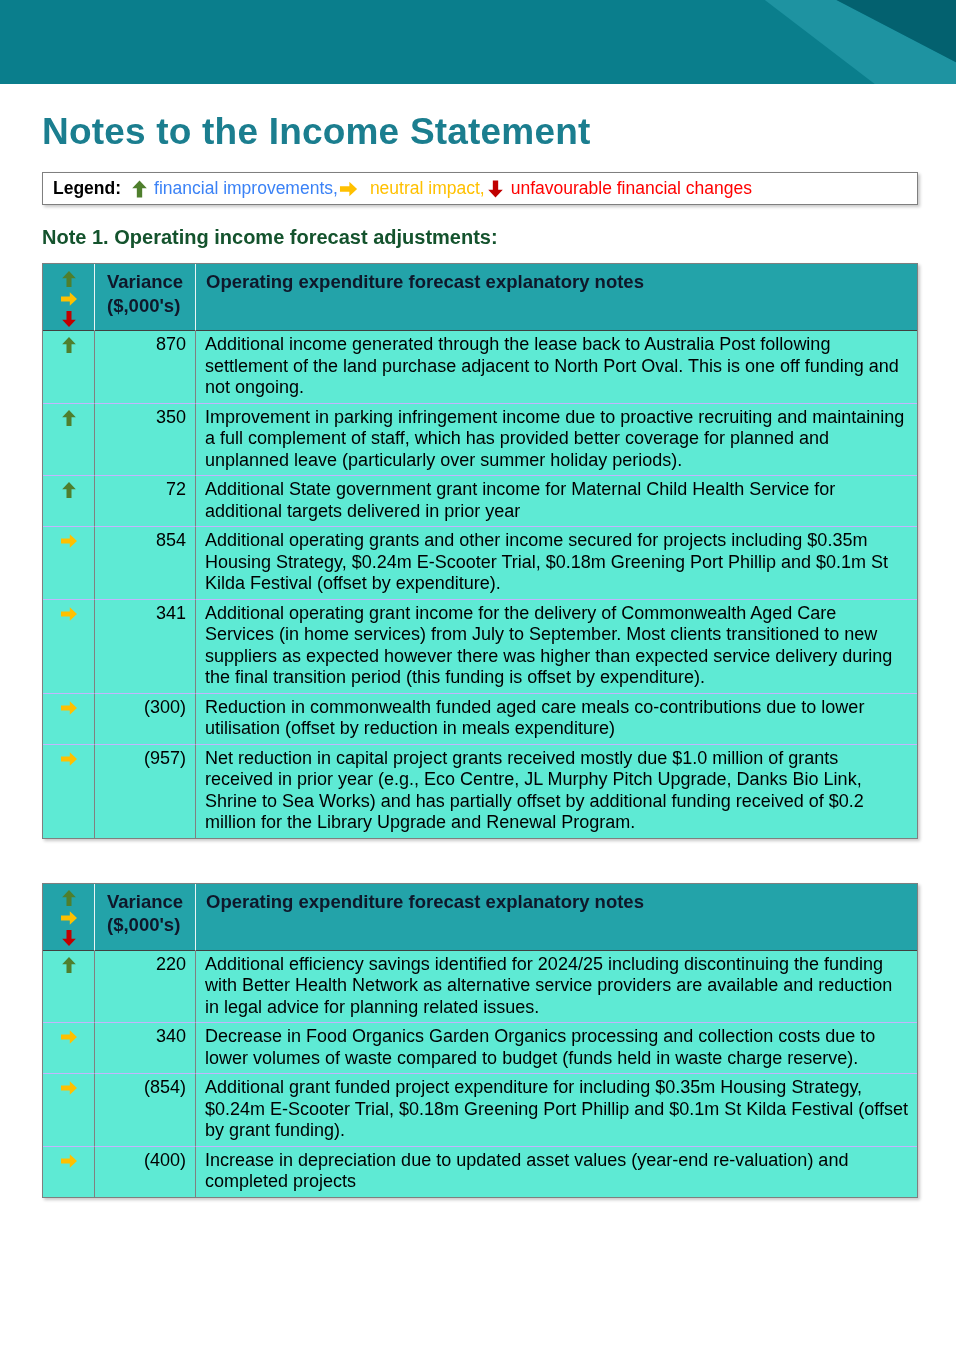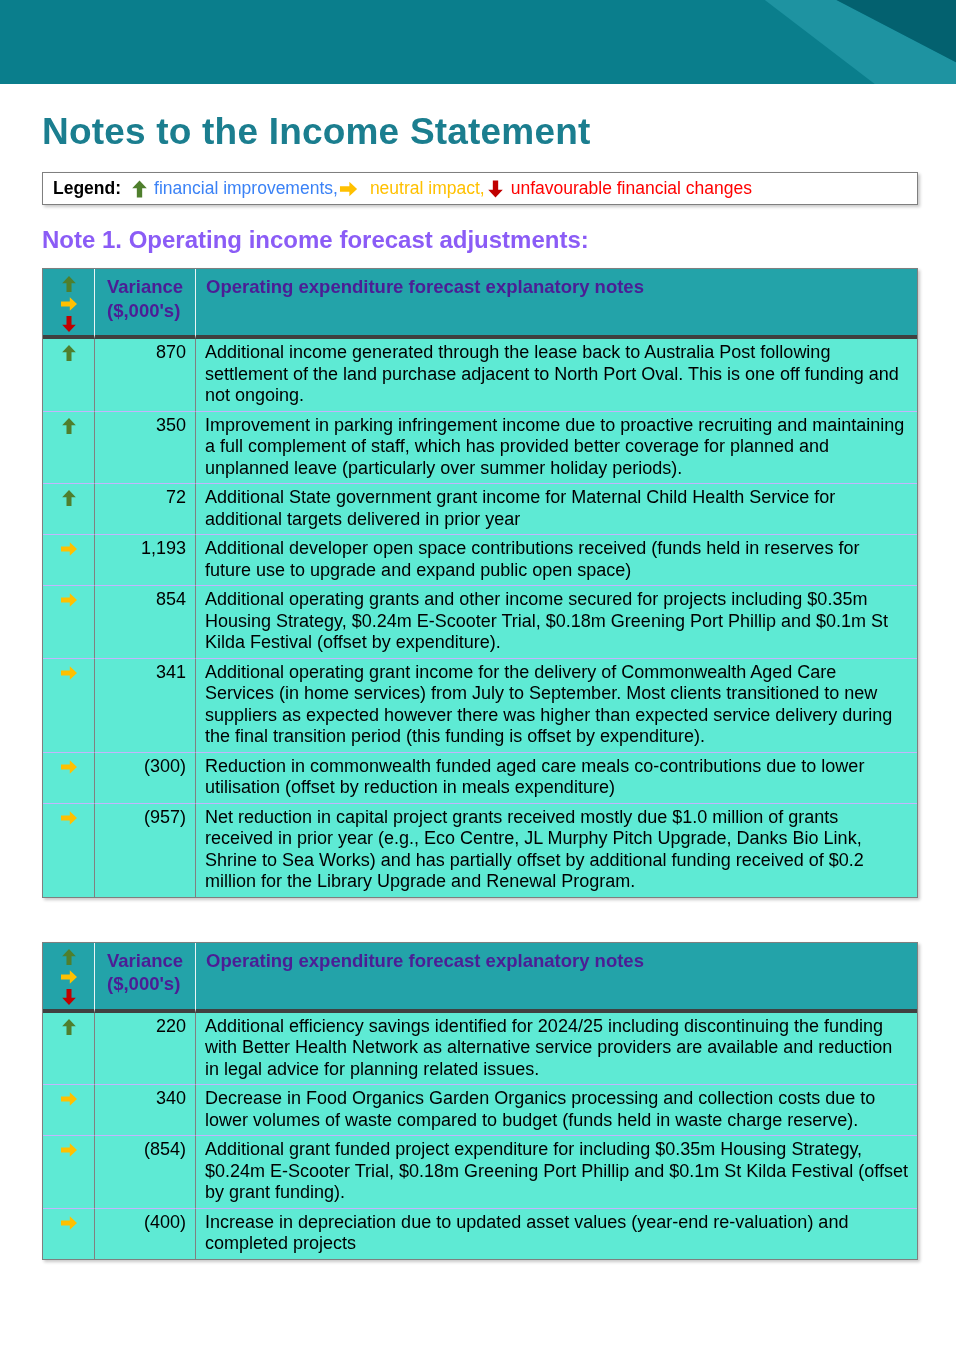--- a/index.html
+++ b/index.html
@@ -34,36 +34,36 @@
   }
   .legend .lg-label { font-weight:bold; color:#000; margin-right:7px; }
   .legend .lg-green { color:#3b82f6; }
   .legend .lg-amber { color:#FFC000; }
   .legend .lg-red   { color:#FF0000; }
   .legend .arr { margin:0 7px 0 3px; }
   .legend .arr.gap-wide { margin-right:13px; }
 
   .section + .section { margin-top:44px; }
   .note-heading {
-    color:#8b5cf6; font-size:24px; font-weight:bold;
+    color:#14532d; font-size:20px; font-weight:bold;
     margin:0 0 14px 0;
   }
   
   table.adjustments {
     width:100%; border:1px solid #7F7F7F;
     border-collapse:separate; border-spacing:0;
     box-shadow:2px 2px 3px rgba(0,0,0,0.22);
   }
   table.adjustments col.c1 { width:52px; }
   table.adjustments col.c2 { width:101px; }
   thead th {
-    background:#23A3A9; color:#4c1d95; font-weight:bold;
+    background:#23A3A9; color:#0f172a; font-weight:bold;
     font-size:18.5px; line-height:1.28; text-align:left;
     vertical-align:top; padding:6px 8px 5px 8px;
-    border-bottom:4px solid #404040;
+    border-bottom:1px solid #404040;
   }
   thead th:not(:last-child) { border-right:1px solid #e9f4f5; }
   thead th.h-arrows { padding:6px 0 3px 0; }
   thead th.h-var { padding-left:12px; }
   thead th.h-notes { padding-left:10px; }
   .arrow-stack { display:flex; flex-direction:column; align-items:center; gap:3px; }
   tbody td {
     vertical-align:top; font-size:18px; line-height:21.5px;
     padding:3px 8px 4px 9px; background:#5eead4; color:#000;
   }
@@ -178,29 +178,20 @@
               </span></td>
             <td class="c-var">72</td>
             <td class="c-note">Additional State government grant income for Maternal Child Health Service for additional targets delivered in prior year</td>
           </tr>
           <tr>
             <td class="c-arrow"><span class="arr arr-neutral">
                 <svg viewBox="0 0 14 16" aria-hidden="true">
                   <path d="M7 0 L13.8 7.2 L9.5 7.2 L9.5 16 L4.5 16 L4.5 7.2 L0.2 7.2 Z" fill="currentColor"></path>
                 </svg>
               </span></td>
-            <td class="c-var">1,193</td>
-            <td class="c-note">Additional developer open space contributions received (funds held in reserves for future use to upgrade and expand public open space)</td>
-          </tr>
-          <tr>
-            <td class="c-arrow"><span class="arr arr-neutral">
-                <svg viewBox="0 0 14 16" aria-hidden="true">
-                  <path d="M7 0 L13.8 7.2 L9.5 7.2 L9.5 16 L4.5 16 L4.5 7.2 L0.2 7.2 Z" fill="currentColor"></path>
-                </svg>
-              </span></td>
             <td class="c-var">854</td>
             <td class="c-note">Additional operating grants and other income secured for projects including $0.35m Housing Strategy, $0.24m E-Scooter Trial, $0.18m Greening Port Phillip and $0.1m St Kilda Festival (offset by expenditure).</td>
           </tr>
           <tr>
             <td class="c-arrow"><span class="arr arr-neutral">
                 <svg viewBox="0 0 14 16" aria-hidden="true">
                   <path d="M7 0 L13.8 7.2 L9.5 7.2 L9.5 16 L4.5 16 L4.5 7.2 L0.2 7.2 Z" fill="currentColor"></path>
                 </svg>
               </span></td>
             <td class="c-var">341</td>

